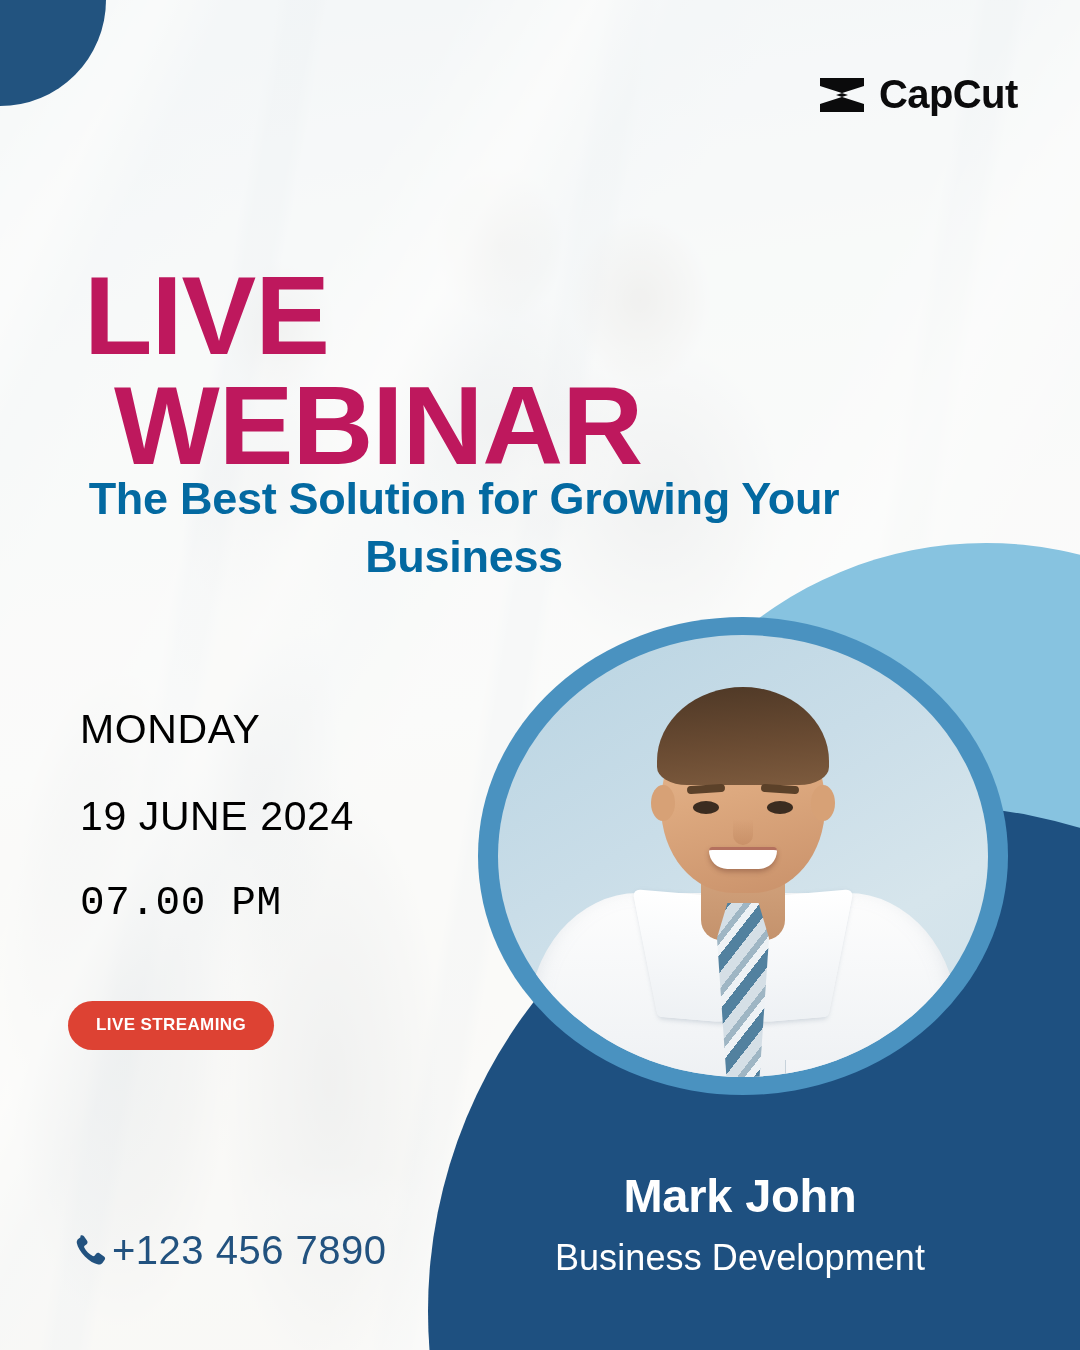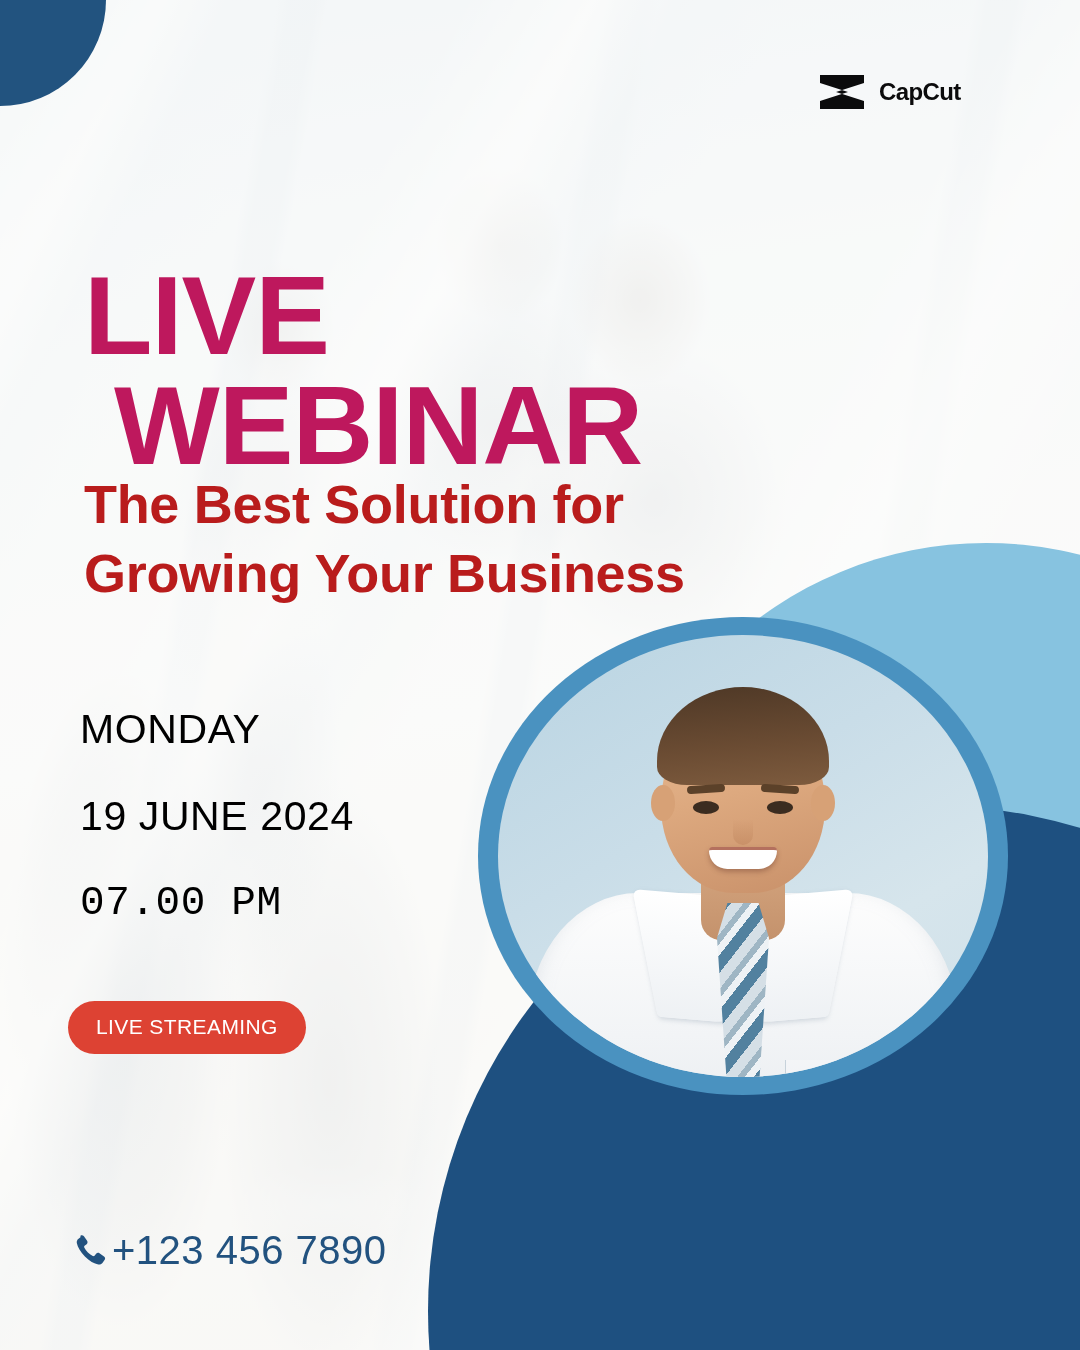--- a/index.html
+++ b/index.html
@@ -268,21 +268,21 @@
   .capcut {
     position: absolute;
     left: 818px;
     top: 72px;
     display: flex;
     align-items: center;
     gap: 13px;
   }
   .capcut-mark { display: block; }
   .capcut-word {
-    font-size: 24px;
+    font-size: 40px;
     font-weight: 700;
     color: #0b0b0c;
     letter-spacing: -0.6px;
   }
 
   
   .headline {
     position: absolute;
     left: 84px;
     top: 186px;
@@ -293,25 +293,26 @@
     letter-spacing: -1px;
     text-transform: uppercase;
   }
   .headline .l2 { display: block; margin-left: 30px; }
 
   .subhead {
     position: absolute;
     left: 84px;
     top: 470px;
     width: 760px;
-    color: #b91c1c;
+    color: #0369a1;
     font-weight: 700;
-    font-size: 54px;
+    font-size: 45px;
     line-height: 1.28;
     letter-spacing: -0.3px;
+    text-align: center;
   }
 
   .datetime {
     position: absolute;
     left: 80px;
     top: 706px;
     color: #000000;
     font-size: 41px;
     font-weight: 400;
     letter-spacing: 0.6px;
@@ -320,22 +321,22 @@
   .datetime div:last-child { margin-bottom: 12px; font-family: Liberation Mono, monospace; }
 
   .badge {
     position: absolute;
     left: 68px;
     top: 1001px;
     padding: 14px 28px 15px;
     border-radius: 28px;
     background: #dd4233;
     color: #ffffff;
-    font-size: 21px;
-    font-weight: 400;
+    font-size: 17px;
+    font-weight: 700;
     letter-spacing: 0.4px;
   }
 
   .contact {
     position: absolute;
     left: 70px;
     top: 1228px;
     display: flex;
     align-items: center;
     gap: 4px;
@@ -424,14 +425,18 @@
 
   <div class="badge">LIVE STREAMING</div>
 
   <div class="contact">
     <svg width="38" height="38" viewBox="0 0 24 24" aria-hidden="true">
       <path d="M6.6 2.3c.7-.5 1.7-.3 2.2.4l2 2.9c.5.7.3 1.6-.3 2.1l-1.3 1c-.3.3-.4.7-.2 1.1.5 1 1.3 2.1 2.3 3.1 1 1 2.1 1.8 3.1 2.3.4.2.8.1 1.1-.2l1-1.3c.5-.6 1.4-.8 2.1-.3l2.9 2c.7.5.9 1.5.4 2.2l-1.3 1.8c-.6.9-1.7 1.3-2.7 1.1-2.6-.5-5.7-2.3-8.5-5.1C6.6 12.6 4.8 9.5 4.3 6.9c-.2-1 .2-2.1 1.1-2.7l1.2-.9z" fill="#22527f"></path>
     </svg>
     <span class="contact-num">+123 456 7890</span>
   </div>
 
+  <div class="speaker">
+    <div class="speaker-name">Mark John</div>
+    <div class="speaker-role">Business Development</div>
+  </div>
 
 </div>
 
 </body></html>

